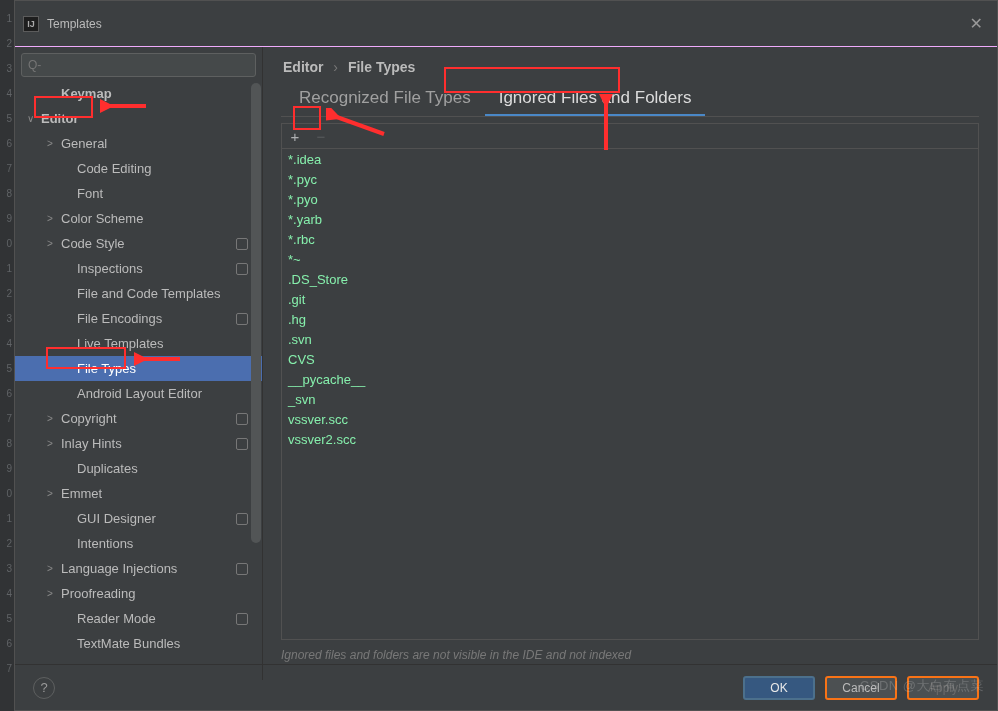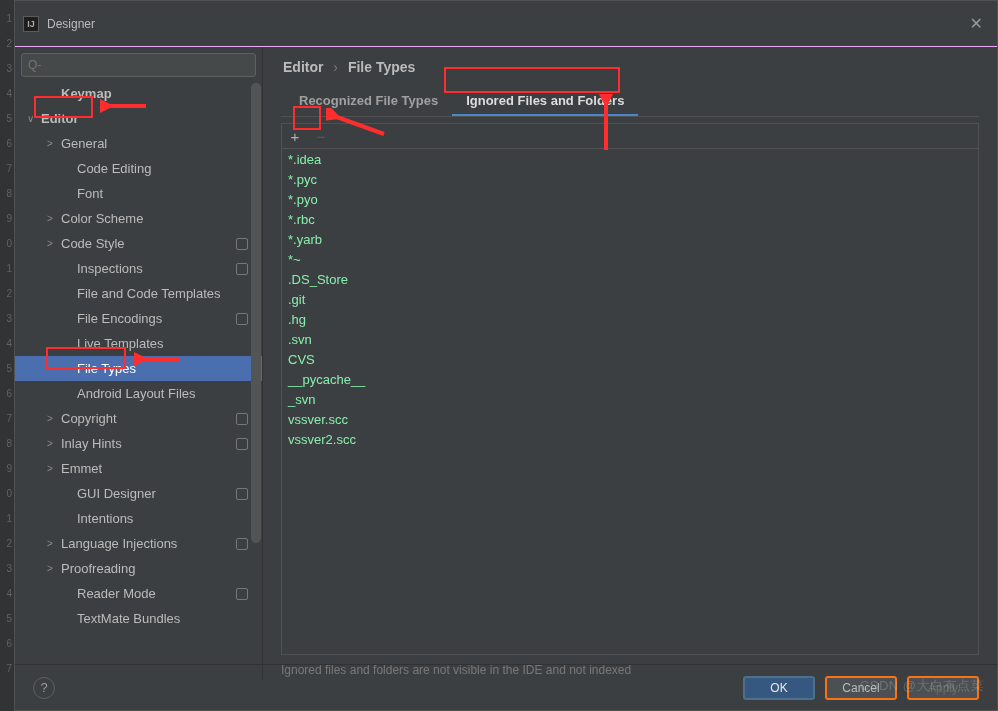--- a/index.html
+++ b/index.html
@@ -23,30 +23,30 @@
   .tree-item .lbl { color: #bbbbbb; font-size: 13px; }
   .tree-item.bold .lbl { font-weight: 600; }
   .tree-item.sel { background: #4b6eaf; color: #fff; }
   .tree-item.sel .lbl { color: #fff; }
   .tree-badge { position: absolute; right: 14px; top: 50%; transform: translateY(-50%); width: 12px; height: 12px; border: 1px solid #777; border-radius: 2px; }
   .scrollbar-thumb { position: absolute; right: 1px; top: 36px; width: 10px; height: 460px; background: #525556; border-radius: 5px; }
   .main { flex: 1; display: flex; flex-direction: column; padding: 10px 18px 0 18px; position: relative; }
   .breadcrumb { font-size: 14px; font-weight: 600; margin: 2px 0 12px 2px; }
   .breadcrumb .sep { color: #777; margin: 0 6px; font-weight: 400; }
   .tabs { display: flex; border-bottom: 1px solid #515151; padding-left: 4px; height: 30px; align-items: flex-end; }
-  .tab { padding: 6px 14px; color: #a0a0a0; font-size: 13px; cursor: pointer; border-bottom: 2px solid transparent; font-weight: bold; }
+  .tab { padding: 6px 14px; color: #a0a0a0; font-size: 17px; cursor: pointer; border-bottom: 2px solid transparent; }
   .tab.active { color: #dcdcdc; border-bottom-color: #4a88c7; }
   .panel { flex: 1; border: 1px solid #515151; margin-top: 6px; display: flex; flex-direction: column; min-height: 0; margin-bottom: 2px;}
   .toolbar { display: flex; border-bottom: 1px solid #515151; height: 25px; }
   .tool-btn { width: 26px; height: 24px; display: flex; align-items: center; justify-content: center; color: #afb1b3; font-size: 15px; cursor: pointer; }
   .tool-btn.disabled { color: #5a5c5e; }
   .tool-btn:first-child { border-right: none; }
   .list { flex: 1; overflow: auto; color: #86efac; font-size: 13px; }
   .list-item { padding: 1px 6px; height: 20px; line-height: 20px; cursor: default; }
-  .hint { font-size: 12px; color: #787878; margin-top: 6px; margin-bottom:3px;}
+  .hint { font-size: 12px; color: #787878; margin-top: 6px; margin-bottom:18px;font-style:italic;}
   .footer { position: absolute; left: 0; right: 0; bottom: 0; height: 46px; border-top: 1px solid #323232; display: flex; align-items: center; padding: 0 18px; }
   .help-btn { width: 22px; height: 22px; border: 1px solid #5e6060; border-radius: 11px; display: flex; align-items: center; justify-content: center; color: #9a9a9a; font-size: 13px; cursor: pointer; }
   .footer-spacer { flex: 1; }
   .btn { height: 24px; min-width: 72px; margin-left: 10px; background: #4c5052; border: 2px solid #f97316; color: #bbbbbb; border-radius: 3px; font-size: 12px; cursor: pointer; }
   .btn.primary { background: #365880; border-color: #4c708c; color: #e8e8e8; }
   .btn.disabled { color: #6b6b6b; }
   .hl-box { position: absolute; border: 2px solid #ff2e2e; pointer-events: none; z-index: 50; }
   .arrow { position: absolute; z-index: 51; pointer-events: none; }
   .watermark { position: absolute; right: 14px; bottom: 16px; color: #d0d0d0; opacity: .25; font-size: 13px; z-index: 60; pointer-events:none; letter-spacing:.5px;}
 </style>
@@ -80,21 +80,21 @@
     <span>4</span>
     <span>5</span>
     <span>6</span>
     <span>7</span>
 </div>
 
 <div class="dialog">
 
   <div class="titlebar">
     <div class="titlebar-icon">IJ</div>
-    <div class="titlebar-title">Designer</div>
+    <div class="titlebar-title">Templates</div>
     <div class="titlebar-close">✕</div>
   </div>
 
   <div class="body">
     <div class="sidebar">
       <div class="search-wrap">
         <input class="search" placeholder="Q-" style="">
       </div>
       <div class="tree" id="tree">
           <div class="tree-item depth1 bold">
@@ -143,31 +143,35 @@
           <div class="tree-item depth2">
             <span class="chev"></span>
             <span class="lbl">Live Templates</span>
           </div>
           <div class="tree-item depth2 sel">
             <span class="chev"></span>
             <span class="lbl">File Types</span>
           </div>
           <div class="tree-item depth2">
             <span class="chev"></span>
-            <span class="lbl">Android Layout Files</span>
+            <span class="lbl">Android Layout Editor</span>
           </div>
           <div class="tree-item depth1">
             <span class="chev">&gt;</span>
             <span class="lbl">Copyright</span>
             <span class="tree-badge"></span>
           </div>
           <div class="tree-item depth1">
             <span class="chev">&gt;</span>
             <span class="lbl">Inlay Hints</span>
             <span class="tree-badge"></span>
+          </div>
+          <div class="tree-item depth2">
+            <span class="chev"></span>
+            <span class="lbl">Duplicates</span>
           </div>
           <div class="tree-item depth1">
             <span class="chev">&gt;</span>
             <span class="lbl">Emmet</span>
           </div>
           <div class="tree-item depth2">
             <span class="chev"></span>
             <span class="lbl">GUI Designer</span>
             <span class="tree-badge"></span>
           </div>
@@ -211,22 +215,22 @@
 
       <div class="panel">
         <div class="toolbar">
           <div class="tool-btn">+</div>
           <div class="tool-btn disabled">−</div>
         </div>
         <div class="list" id="ignored-list">
             <div class="list-item">*.idea</div>
             <div class="list-item">*.pyc</div>
             <div class="list-item">*.pyo</div>
+            <div class="list-item">*.yarb</div>
             <div class="list-item">*.rbc</div>
-            <div class="list-item">*.yarb</div>
             <div class="list-item">*~</div>
             <div class="list-item">.DS_Store</div>
             <div class="list-item">.git</div>
             <div class="list-item">.hg</div>
             <div class="list-item">.svn</div>
             <div class="list-item">CVS</div>
             <div class="list-item">__pycache__</div>
             <div class="list-item">_svn</div>
             <div class="list-item">vssver.scc</div>
             <div class="list-item">vssver2.scc</div>

